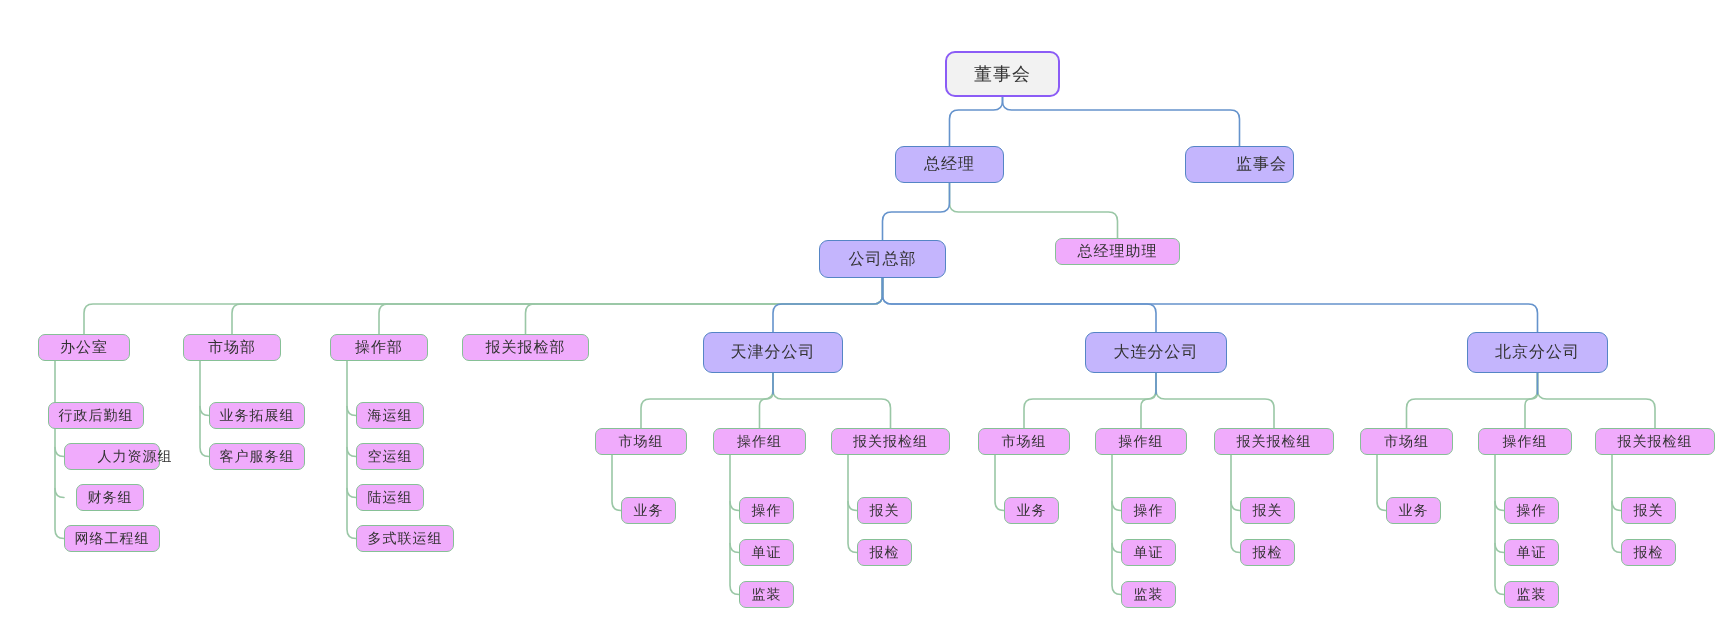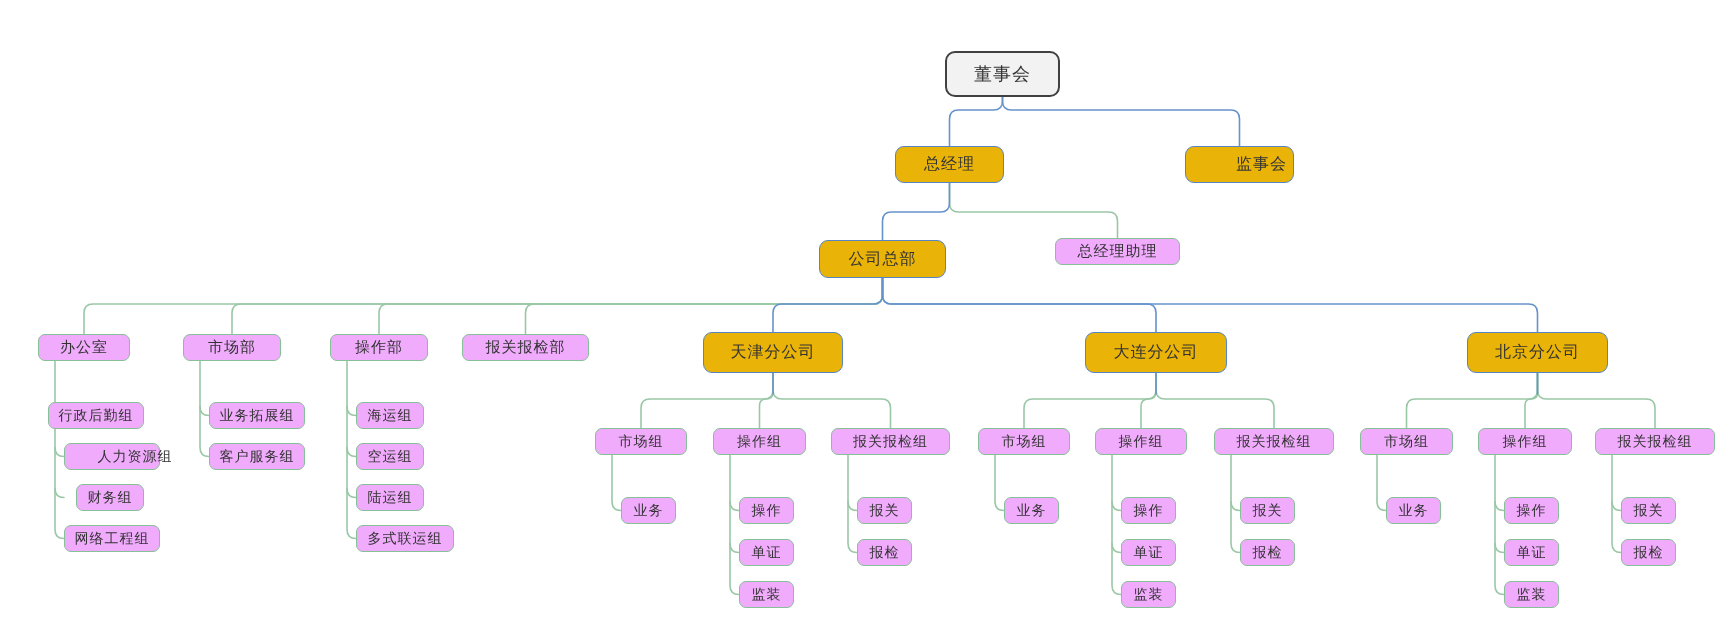--- a/index.html
+++ b/index.html
@@ -16,26 +16,26 @@
     box-sizing:border-box;
     display:flex;align-items:center;justify-content:center;
     white-space:nowrap;
     color:#333333;
     cursor:default;
     border-radius:7px;
     letter-spacing:1px;
   }
   .node.gray{
     background:#f2f2f2;
-    border:2px solid #404040;
+    border:2px solid #8b5cf6;
     border-radius:10px;
     font-size:18px;
   }
   .node.blue{
-    background:#eab308;
+    background:#c4b5fd;
     border:1.5px solid #5585c5;
     border-radius:9px;
     font-size:16px;
   }
   .node.green{
     background:#f0abfc;
     border:1.5px solid #86c096;
     font-size:15px;
   }
   .node.small{font-size:14px;}

